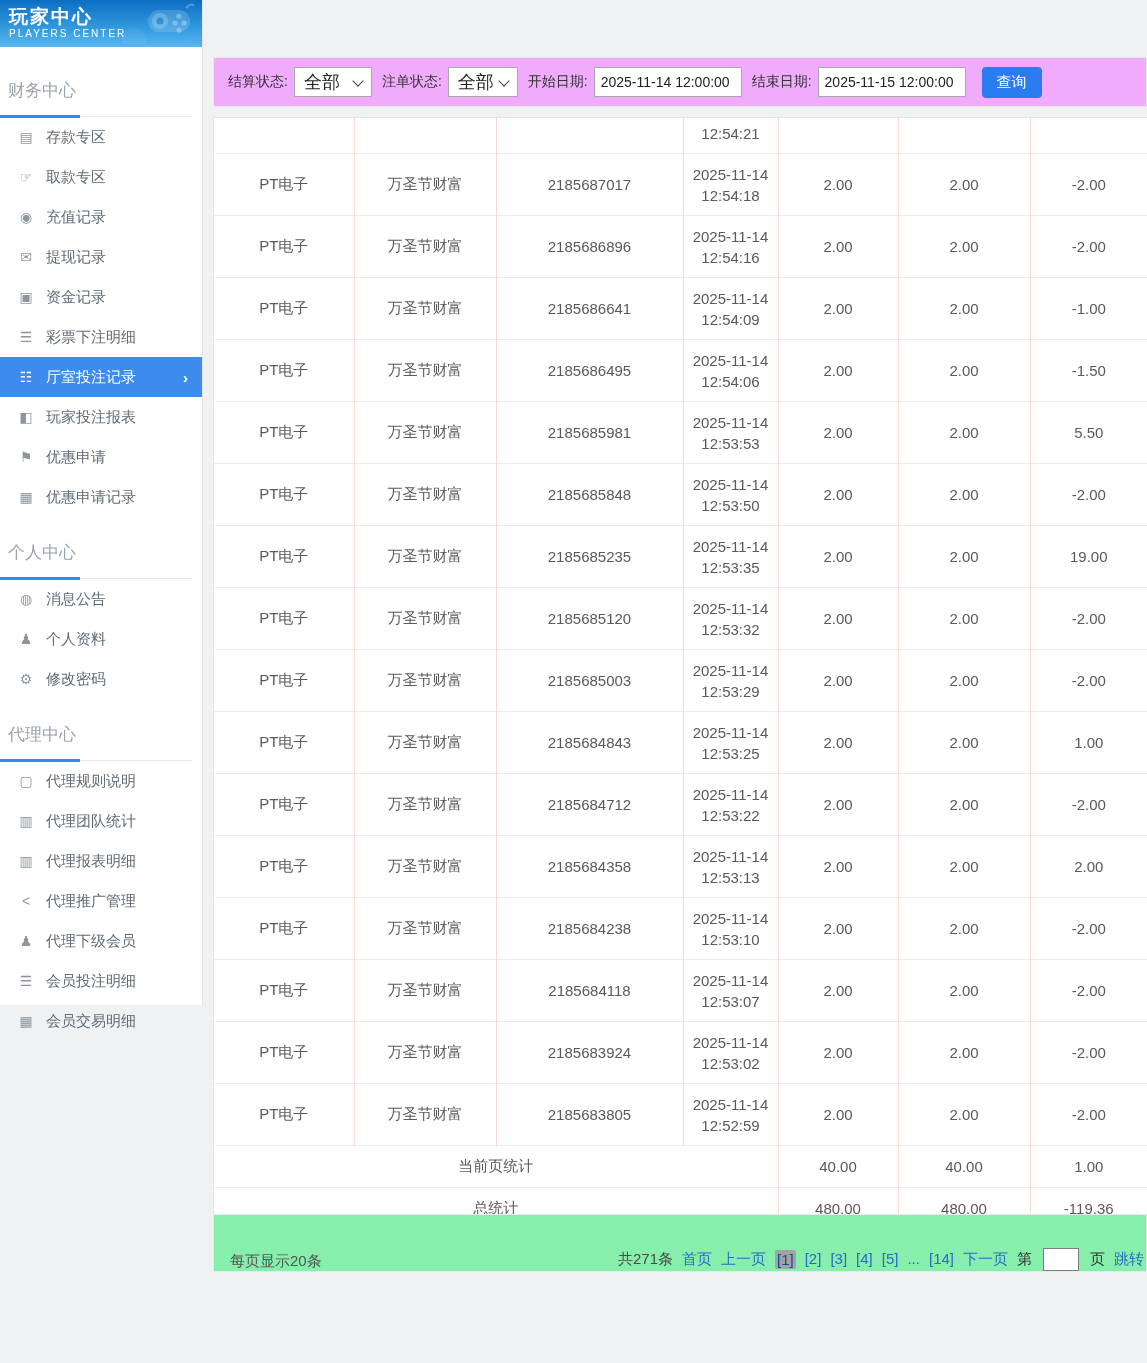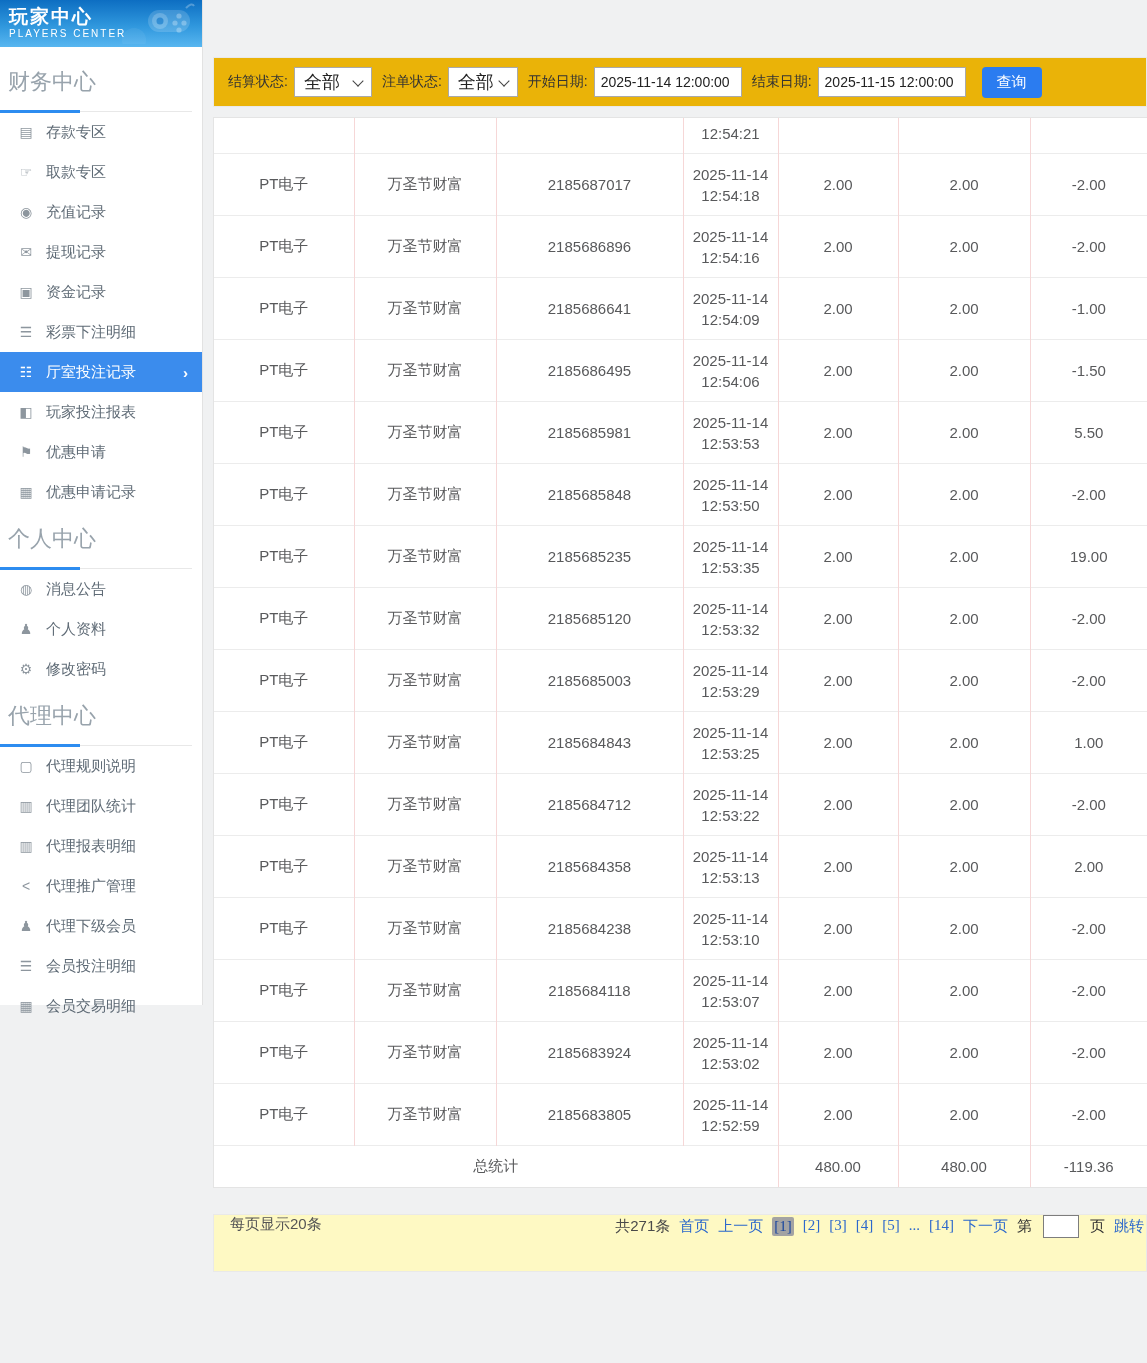--- a/index.html
+++ b/index.html
@@ -8,39 +8,39 @@
 
   
   .sidebar{position:absolute;left:0;top:0;width:203px;height:1005px;background:#fff;
            border-right:1px solid #e2e2e2;box-sizing:border-box;}
   .brand{height:47px;background:linear-gradient(180deg,#0d6ec2 0%,#2f97dd 55%,#58b6f0 100%);
          position:relative;color:#fff;padding:5px 0 11px 9px;box-sizing:border-box;overflow:hidden;}
   .brand-title{font-size:19px;font-weight:bold;letter-spacing:2px;line-height:23px;}
   .brand-sub{font-size:10px;letter-spacing:2px;}
   .brand-art{position:absolute;right:6px;top:2px;opacity:.45;}
   #sidebar-nav{padding-top:8px;}
-  .section-title{margin:12px 10px 0 8px;font-size:22px;color:#98a3ac;padding-bottom:14px;
+  .section-title{margin:24px 10px 0 8px;font-size:17px;color:#98a3ac;padding-bottom:14px;
                  border-bottom:1px solid #e8e8e8;position:relative;}
   .section-title::after{content:"";position:absolute;left:-8px;bottom:-2px;width:80px;height:3px;background:#2d8cf0;}
   .side-item{position:relative;height:40px;display:flex;align-items:center;color:#5f6b76;cursor:pointer;}
   .side-icon{width:20px;margin-left:16px;font-size:14px;color:#8d969e;text-align:center;flex:0 0 20px;}
   .side-label{margin-left:10px;font-size:15px;}
   .side-item.active{background:#3b8ced;color:#fff;}
   .side-item.active .side-icon{color:#fff;}
   .chev{position:absolute;right:14px;font-size:15px;color:#fff;font-weight:bold;}
 
   
   .main{position:absolute;left:203px;top:0;right:0;bottom:0;}
   .topbar{position:absolute;left:0;top:0;right:0;height:47px;background:#fff;border-bottom:1px solid #e3e3e3;
           display:flex;align-items:center;padding-left:10px;gap:13px;box-sizing:border-box;}
   .pill{height:33px;line-height:31px;padding:0 21px;border:1px solid #3f3f3f;border-radius:17px;
         font-size:15px;color:#2b2b2b;letter-spacing:1px;background:#fff;cursor:pointer;box-sizing:border-box;}
   .pill.active{color:#ea1b22;}
 
-  .filterbar{position:absolute;left:10px;top:57px;width:934px;height:50px;background:#eab308;
+  .filterbar{position:absolute;left:10px;top:57px;width:934px;height:50px;background:#f0abfc;
              border:1px solid #e9e9e9;box-sizing:border-box;display:flex;align-items:center;
              padding-left:14px;font-size:14px;color:#333;}
   .flabel{margin-right:6px;white-space:nowrap;}
   .select{height:30px;border:1px solid #a9a9a9;background:#fff;display:flex;align-items:center;
           padding:0 9px;margin-right:10px;cursor:pointer;box-sizing:border-box;}
   .select .sval{font-size:18px;color:#222;}
   .select .arrow{margin-left:14px;width:7px;height:7px;border-right:1.6px solid #444;
                  border-bottom:1.6px solid #444;transform:rotate(45deg);margin-top:-3px;}
   .select.narrow .arrow{margin-left:6px;}
   .dinput{height:30px;width:148px;border:1px solid #a9a9a9;background:#fff;font-size:14px;color:#222;
@@ -54,26 +54,26 @@
   table{border-collapse:collapse;table-layout:fixed;width:933px;font-size:15px;color:#58595b;}
   td{border-left:1px solid #f6d7d7;border-top:1px solid #ececec;text-align:center;
      vertical-align:middle;padding:0;overflow:hidden;}
   td:first-child{border-left:none;}
   tr.partial td{height:30px;vertical-align:top;padding-top:5px;border-top:none;margin-top:26px;}
   tr.data td{height:61px;}
   tr.summary td{height:41px;}
   .dt{line-height:21px;}
 
   
-  .pager{position:absolute;left:10px;top:1214px;width:934px;height:58px;background:#fef9c3;
-         border:1px solid #e9e9e9;box-sizing:border-box;display:flex;align-items:flex-start;
+  .pager{position:absolute;left:10px;top:1214px;width:934px;height:58px;background:#86efac;
+         border:1px solid #e9e9e9;box-sizing:border-box;display:flex;align-items:flex-end;
          padding:0 2px 0 16px;font-size:15px;color:#555;overflow:hidden;}
   .pright{margin-left:auto;display:flex;align-items:center;gap:9px;white-space:nowrap;}
   .ptotal{color:#4a4a4a;}
-  .plink{color:#2c68cc;cursor:pointer;font-family:Liberation Serif, serif;}
+  .plink{color:#2c68cc;cursor:pointer;}
   .plink.cur{background:#a3a3a3;border-radius:2px;padding:1px 2px;color:#19469e;}
   .jump-input{width:36px;height:23px;border:1px solid #7d7d7d;background:#fff;margin:0 2px;box-sizing:border-box;}
   .jlabel{color:#333;}
 </style>
 </head>
 <body>
 
 <div class="page">
 
   <aside class="sidebar">
@@ -408,20 +408,26 @@
               <td>PT电子</td>
               <td>万圣节财富</td>
               <td>2185683805</td>
               <td>
                 <div class="dt">2025-11-14</div>
                 <div class="dt">12:52:59</div>
               </td>
               <td>2.00</td>
               <td>2.00</td>
               <td>-2.00</td>
+            </tr>
+            <tr class="summary">
+              <td colspan="4">当前页统计</td>
+              <td>40.00</td>
+              <td>40.00</td>
+              <td>1.00</td>
             </tr>
             <tr class="summary">
               <td colspan="4">总统计</td>
               <td>480.00</td>
               <td>480.00</td>
               <td>-119.36</td>
             </tr>
           </tbody>
       </table>
     </section>

